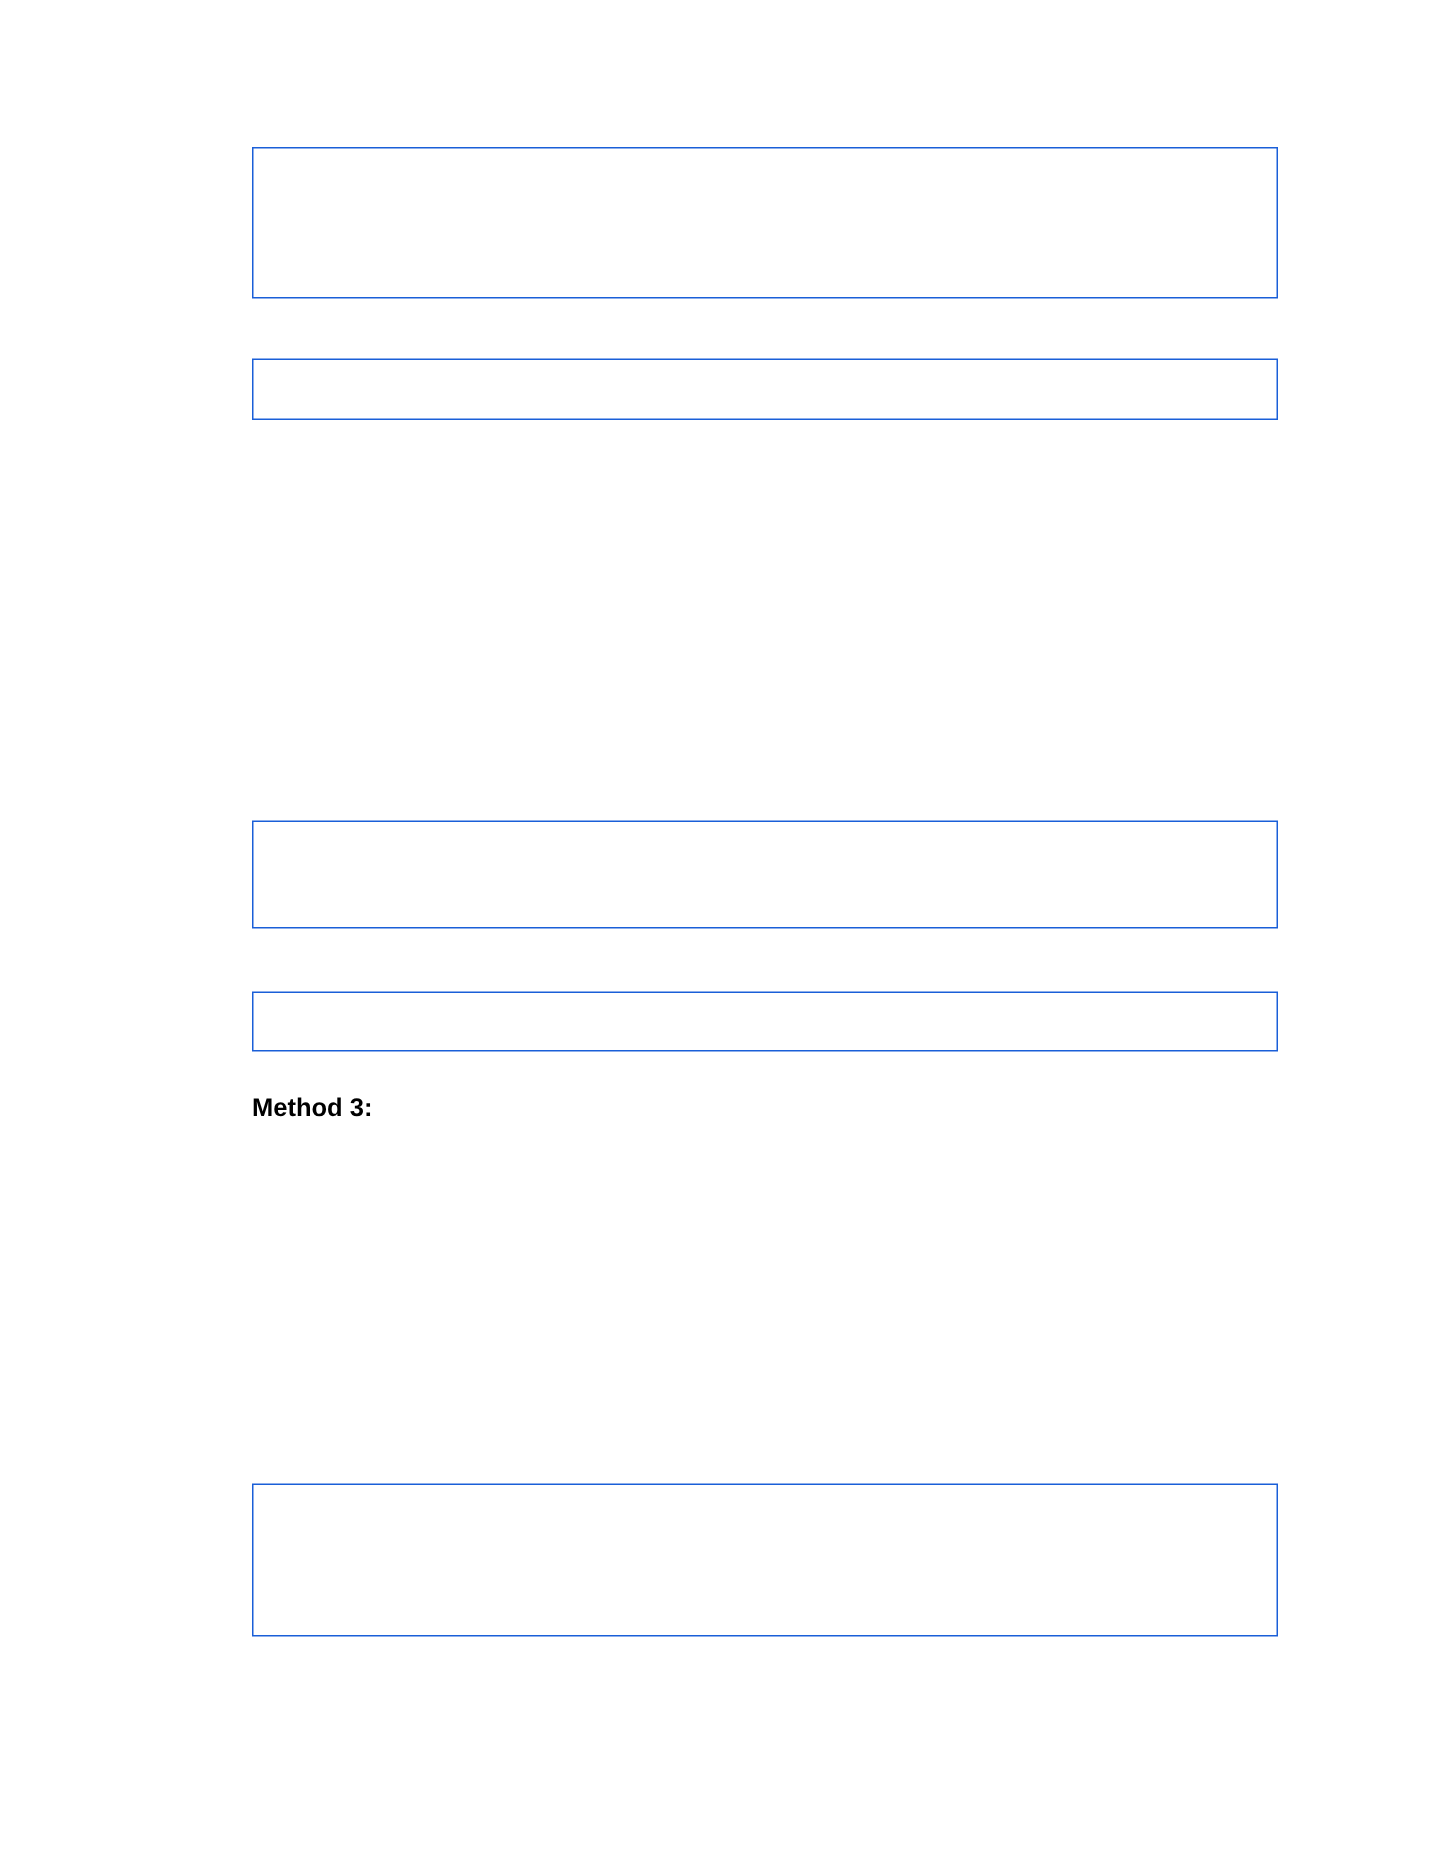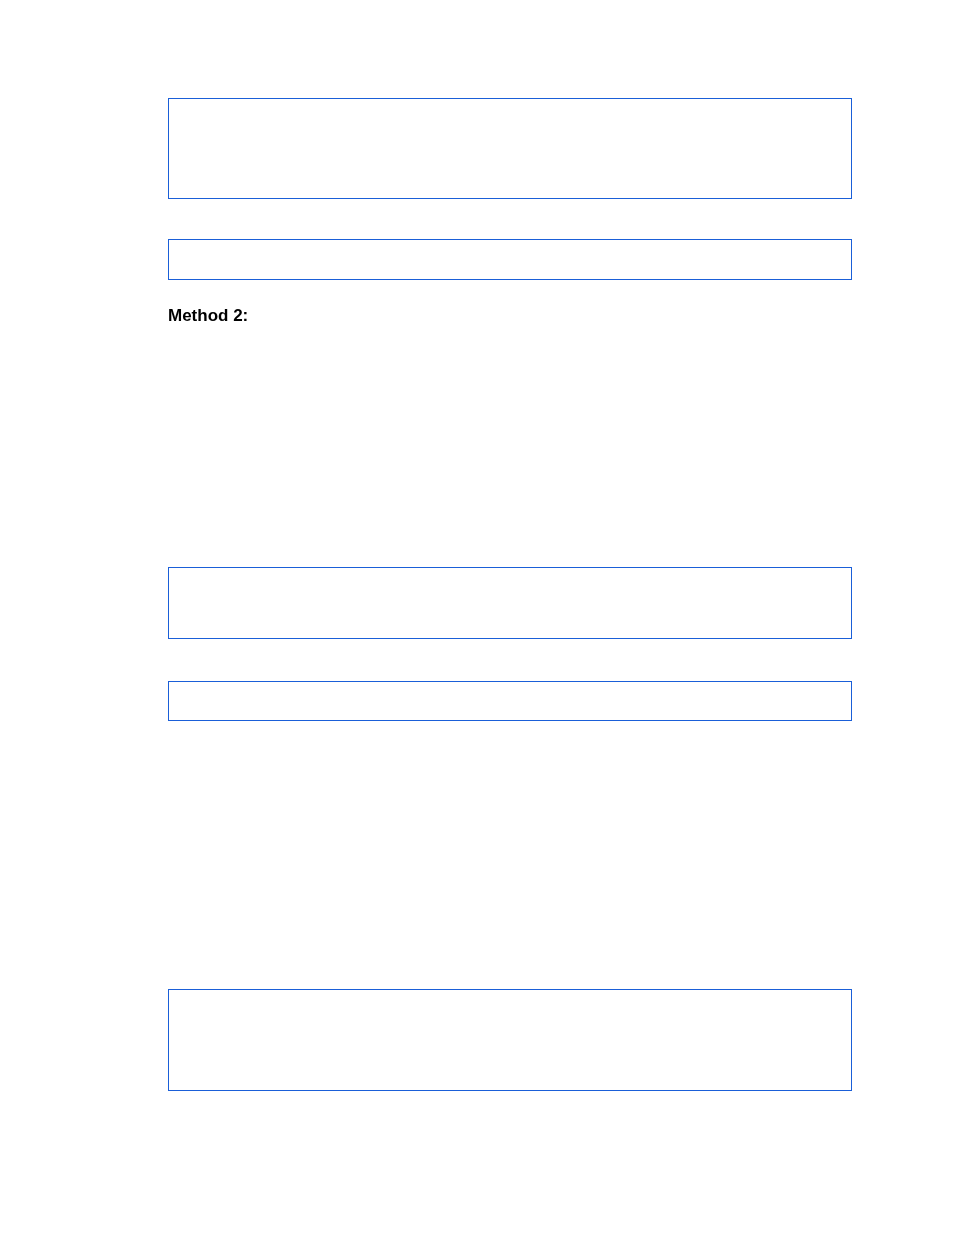--- a/index.html
+++ b/index.html
@@ -55,19 +55,19 @@
     .box-5 {
       height: 102px;
     }
   </style>
 </head>
 <body>
 
 <div class="content">
   <div class="box box-1"></div>
   <div class="box box-2"></div>
-  <div class="heading">Method 2:</div>
   <div class="gap-after-heading-2"></div>
   <div class="box box-3"></div>
   <div class="box box-4"></div>
+  <div class="heading">Method 3:</div>
   <div class="gap-after-heading-3"></div>
   <div class="box box-5"></div>
 </div>
 
 </body></html>

